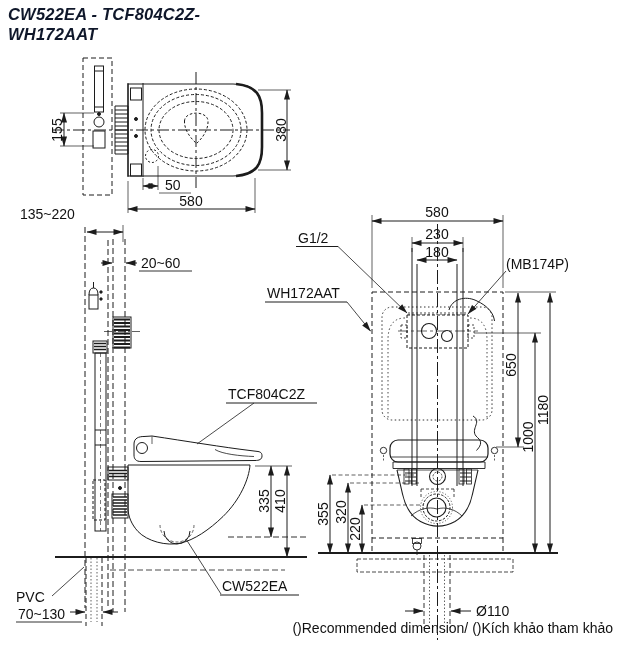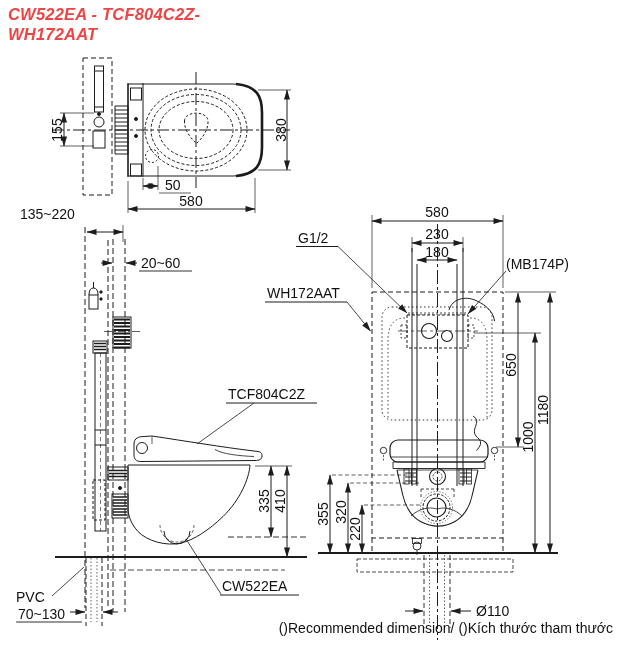--- a/index.html
+++ b/index.html
@@ -1,19 +1,19 @@
 <!DOCTYPE html>
 <html><head>
 <meta charset="utf-8">
 <style>
   html,body{margin:0;padding:0;background:#ffffff}
   #page{position:relative;width:619px;height:648px;background:#fff;overflow:hidden;
         font-family:"Liberation Sans",sans-serif}
   .title{position:absolute;left:8px;top:4px;font-size:16.5px;line-height:20px;
-         font-weight:bold;font-style:italic;color:#ef4444;letter-spacing:.2px}
+         font-weight:bold;font-style:italic;color:#0f172a;letter-spacing:.2px}
   .footer{position:absolute;left:0;right:6px;top:620px;text-align:right;
           font-size:14px;color:#111}
   svg{position:absolute;left:0;top:0}
   .ln{stroke:#1c1c1c;fill:none;stroke-width:1;stroke-linecap:butt}
   .thin{stroke-width:.7}
   .thick{stroke-width:2}
   .txt{font-family:"Liberation Sans",sans-serif;font-size:14px;fill:#111;stroke:none}
 </style>
 </head>
 <body>
@@ -251,14 +251,14 @@
       <text class="txt" text-anchor="middle" x="516" y="365" transform="rotate(-90 516 365)">650</text>
       <text class="txt" text-anchor="middle" x="533" y="437" transform="rotate(-90 533 437)">1000</text>
       <text class="txt" text-anchor="middle" x="548" y="410" transform="rotate(-90 548 410)">1180</text>
       <text class="txt" text-anchor="middle" x="328" y="514" transform="rotate(-90 328 514)">355</text>
       <text class="txt" text-anchor="middle" x="346" y="512" transform="rotate(-90 346 512)">320</text>
       <text class="txt" text-anchor="middle" x="360" y="529" transform="rotate(-90 360 529)">220</text>
       <text class="txt" x="476" y="616">Ø110</text>
     </g>
   </svg>
 
-  <div class="footer">()Recommended dimension/ ()Kích thước tham thước</div>
+  <div class="footer">()Recommended dimension/ ()Kích khảo tham khảo</div>
 </div>
 
 </body></html>

